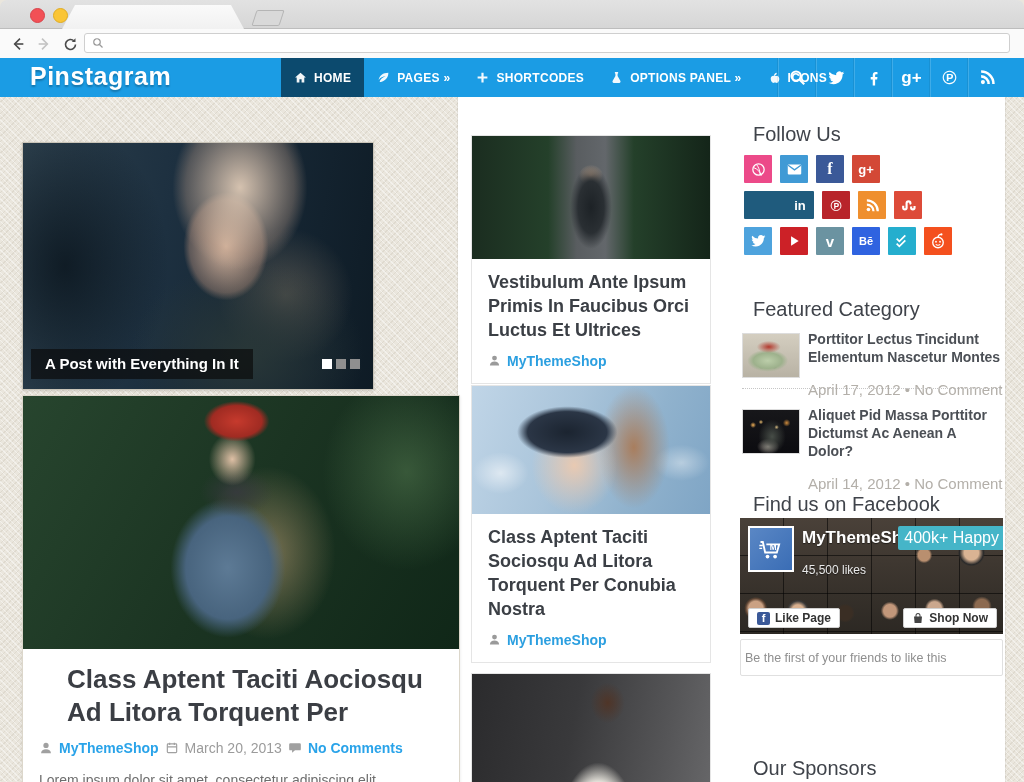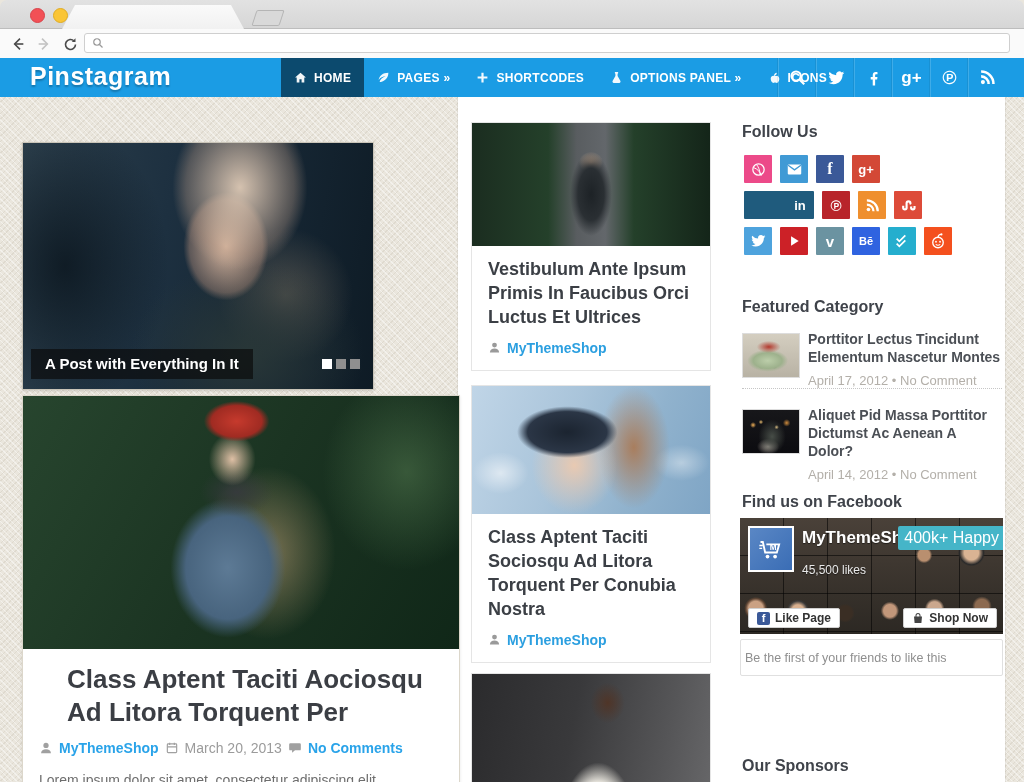--- a/index.html
+++ b/index.html
@@ -98,21 +98,21 @@
   .img-dress{height:206px;background:
       radial-gradient(ellipse 52px 95px at 53% 78%,#f3f1eb,#e9e6de 55%,transparent 76%),
       radial-gradient(ellipse 22px 26px at 57% 14%,rgba(80,52,38,.95),transparent 78%),
       linear-gradient(100deg,#2b2b2d 0%,#39393b 40%,#555557 75%,#6b6b6d 100%);}
   .mcard-body{padding:12px 16px 14px 16px;}
   .mtitle{font-size:18px;font-weight:bold;line-height:1.33;color:#3b3f45;cursor:pointer;}
   .mauthor{display:flex;align-items:center;gap:6px;margin-top:10px;font-size:14px;}
   .mauthor .lnk{color:#2b9fe0;font-weight:bold;cursor:pointer;}
   
   .sidebar{position:absolute;left:742px;top:0;width:263px;height:685px;}
-  .s-head{position:absolute;font-size:16px;font-weight:bold;color:#3f434a;}
+  .s-head{position:absolute;font-size:20px;font-weight:normal;color:#3f434a;margin-left:11px;}
   .icon-grid{position:absolute;top:58px;left:2px;width:212px;display:flex;flex-wrap:wrap;gap:8px;}
   .si{width:28px;height:28px;display:flex;align-items:center;justify-content:center;cursor:pointer;
       color:#fff;font-weight:bold;border-radius:1px;}
   .si .txt{font-size:13px;line-height:1;}
   .c-dribbble{background:#ec4a89;} .c-email{background:#409ad5;} .c-facebook{background:#3b5998;}
   .c-gplus{background:#d34836;} .c-linkedin{background:#1f5b7d;padding-left:42px;} .c-pinterest{background:#b8242a;}
   .c-rss{background:#ef8f2e;} .c-stumble{background:#dd4b39;} .c-twitter{background:#4ea3dd;}
   .c-youtube{background:#cc2127;} .c-vimeo{background:#6b93a1;} .c-behance{background:#2f63e0;}
   .c-foursq{background:#25aece;} .c-reddit{background:#f4501e;}
   .f-item{position:absolute;left:0;width:263px;cursor:pointer;}
@@ -126,21 +126,21 @@
   .thumb-night{background:
       radial-gradient(circle 4px at 18% 35%,rgba(255,185,90,.95),transparent 75%),
       radial-gradient(circle 3px at 32% 28%,rgba(255,205,120,.9),transparent 75%),
       radial-gradient(circle 5px at 78% 30%,rgba(255,170,70,.8),transparent 75%),
       radial-gradient(circle 3px at 60% 40%,rgba(255,220,150,.8),transparent 75%),
       radial-gradient(ellipse 16px 20px at 52% 62%,#474d47,transparent 85%),
       radial-gradient(ellipse 14px 10px at 45% 85%,#9a948c,transparent 80%),
       linear-gradient(#17171a,#0c0c10);}
   .f-txt{margin-left:66px;}
   .f-title{font-size:14px;font-weight:bold;line-height:1.28;color:#4b4f55;}
-  .f-meta{font-size:13px;color:#b3afa9;margin-top:6px;}
+  .f-meta{font-size:15px;color:#b3afa9;margin-top:14px;}
   .f-div{position:absolute;left:0;top:291px;width:260px;border-top:1px dotted #c6c6c6;}
   .fb-widget{position:absolute;left:-2px;top:421px;width:263px;height:116px;overflow:hidden;cursor:pointer;
     font-family:"Liberation Sans",sans-serif;
     background:
       radial-gradient(circle 16px at 6% 78%,#caa183 0 45%,#5d4433 62%,transparent 72%),
       radial-gradient(circle 15px at 22% 80%,#d8b08f 0 40%,#3a3a3a 65%,transparent 75%),
       radial-gradient(circle 14px at 40% 82%,#3a2e24 0 50%,transparent 68%),
       radial-gradient(circle 14px at 57% 80%,#c2977a 0 45%,transparent 65%),
       radial-gradient(circle 15px at 74% 78%,#caa78d 0 45%,transparent 65%),
       radial-gradient(circle 15px at 92% 76%,#8c6a50 0 45%,transparent 65%),
@@ -318,21 +318,21 @@
             <svg width="14" height="14" viewBox="0 0 24 24" fill="#a0a0a0">
               <path d="M4 4h16a2 2 0 0 1 2 2v8a2 2 0 0 1-2 2h-8l-5 4v-4H4a2 2 0 0 1-2-2V6a2 2 0 0 1 2-2z"></path>
             </svg>
           </span>
         <span class="lnk">No Comments</span>
       </div>
       <div class="excerpt">Lorem ipsum dolor sit amet, consectetur adipiscing elit. Vestibulum malesuada, nibh quis egestas pellentesque, dui neque sagittis nisl, pretium dapibus augue urna ut dui. Pellentesque molestie ultrices elit.</div>
     </div>
   </div>
 
-  <div class="mcard" style="top:25px;">
+  <div class="mcard" style="top:38px;">
     <div class="mcard-img img-road"></div>
     <div class="mcard-body">
       <div class="mtitle">Vestibulum Ante Ipsum Primis In Faucibus Orci Luctus Et Ultrices</div>
       <div class="mauthor">
         <span>
             <svg width="13" height="13" viewBox="0 0 24 24" fill="#9a9a9a">
               <circle cx="12" cy="7.5" r="4.5"></circle>
               <path d="M3.5 21c0-4.5 3.8-7 8.5-7s8.5 2.5 8.5 7z"></path>
             </svg>
           </span>

